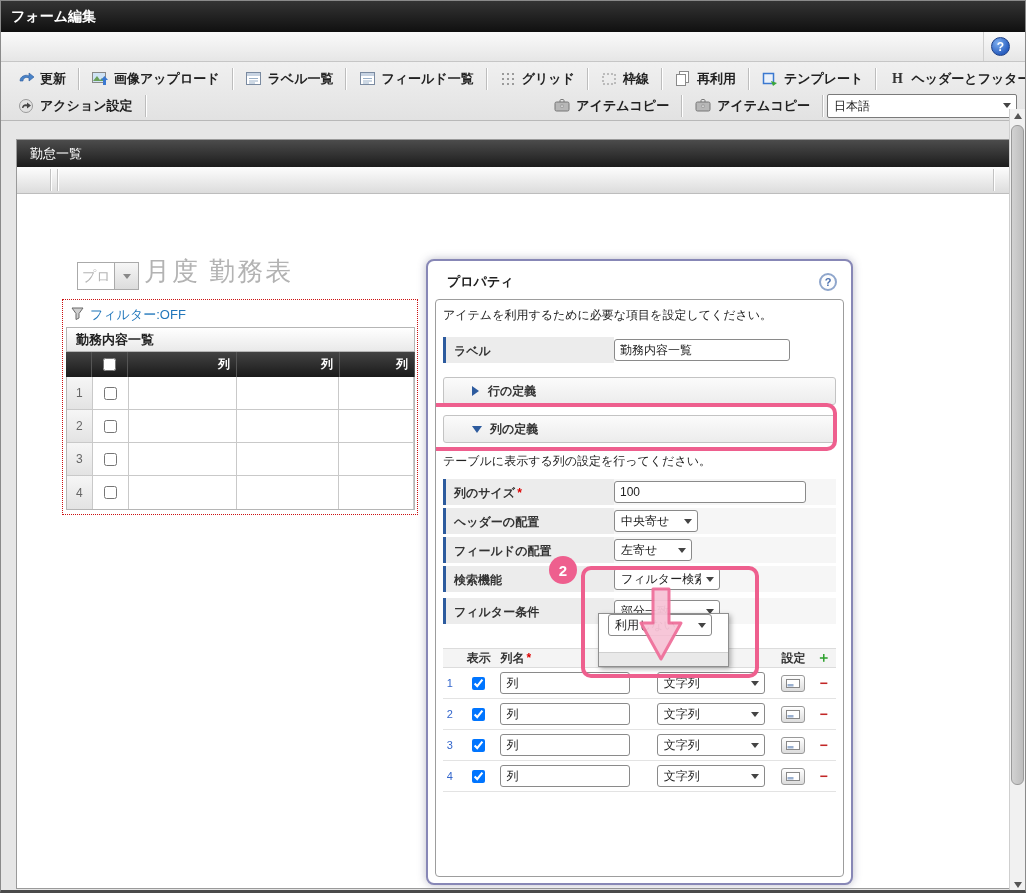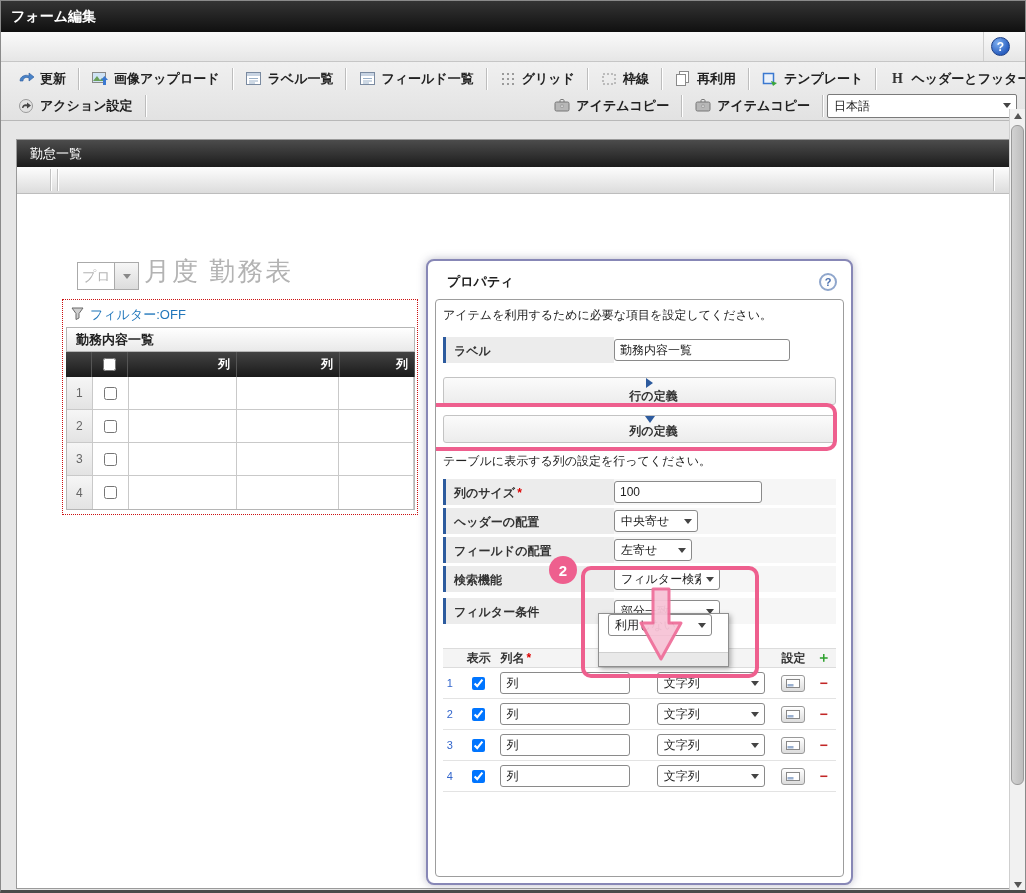--- a/index.html
+++ b/index.html
@@ -114,21 +114,21 @@
   .prow2 { display:flex; height:26px; margin-bottom:14px; }
   .prow { display:flex; height:26px; margin-bottom:3px; background:#f6f6f6; }
   .plabel { width:171px; background:#ececec; border-left:3px solid #2d5b9e; padding:6px 0 0 8px;
     font-weight:bold; color:#333; font-size:12px; }
   .pval { flex:1; display:flex; align-items:center; padding-left:0; }
   .req { color:#dd0000; font-weight:bold; margin-left:2px; }
   .txt { border:1px solid #8a8a8a; border-radius:3px; height:22px; font-size:12px; padding:0 5px;
     font-family:"Liberation Sans","DejaVu Sans",sans-serif; color:#222; }
   .accordion { position:relative; height:28px; border:1px solid #c3c3c3; border-radius:3px;
     background:linear-gradient(#fbfbfb,#ececec); display:flex; align-items:center; padding-left:28px;
-    font-weight:bold; color:#333; cursor:pointer;flex-direction:column; }
+    font-weight:bold; color:#333; cursor:pointer; }
   .acc1 { margin-bottom:10px; }
   .acc2 { margin-bottom:10px; }
   .tri-right { width:0; height:0; border-top:5px solid transparent; border-bottom:5px solid transparent;
     border-left:7px solid #2d5b9e; margin-right:9px; }
   .tri-down { width:0; height:0; border-left:5px solid transparent; border-right:5px solid transparent;
     border-top:7px solid #2d5b9e; margin-right:8px; }
 
   
   #dtable { margin-top:24px; }
   .dthead { display:flex; height:20px; background:#f4f4f4; border-top:1px solid #dcdcdc;
@@ -430,21 +430,21 @@
           <span>列の定義</span>
           <span class="hl1"></span>
 
         </div>
 
         <div class="desc2">テーブルに表示する列の設定を行ってください。</div>
 
         <div class="prow">
           <span class="plabel"><span>列のサイズ</span><span class="req">*</span></span>
           <span class="pval">
-            <input class="txt" style="width: 148px;" value="100">
+            <input class="txt" style="width: 192px;" value="100">
           </span>
         </div>
 
 
         <div class="prow">
           <span class="plabel">ヘッダーの配置</span>
           <span class="pval">
             <span class="sel" style="width:84px">
               <select><option>中央寄せ</option></select>
             </span>

